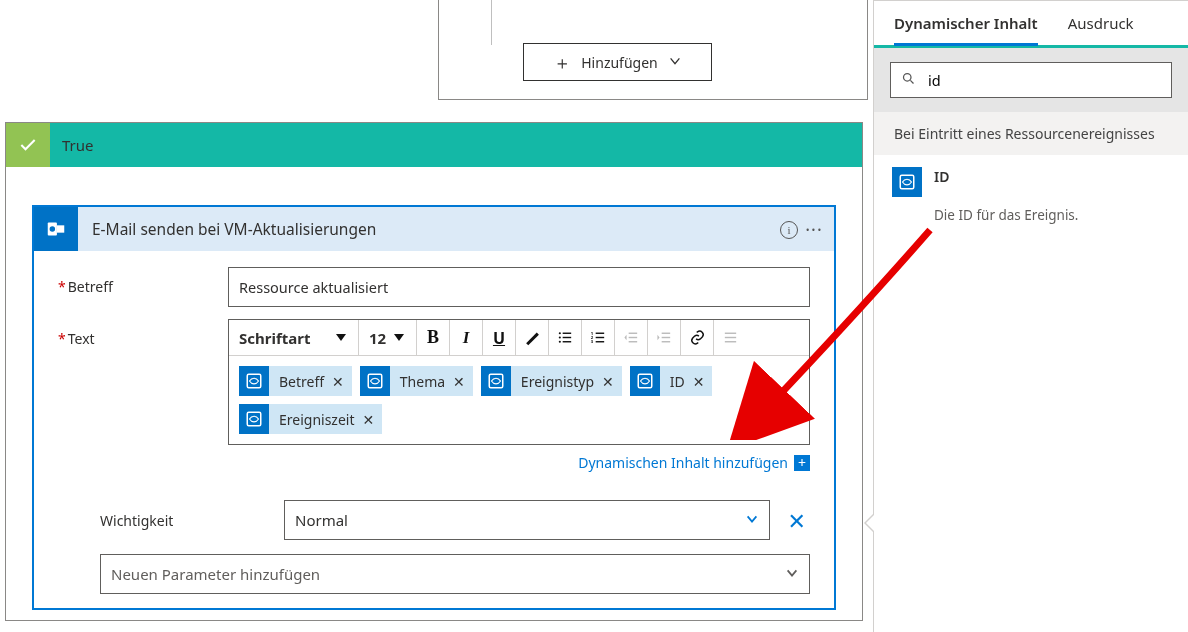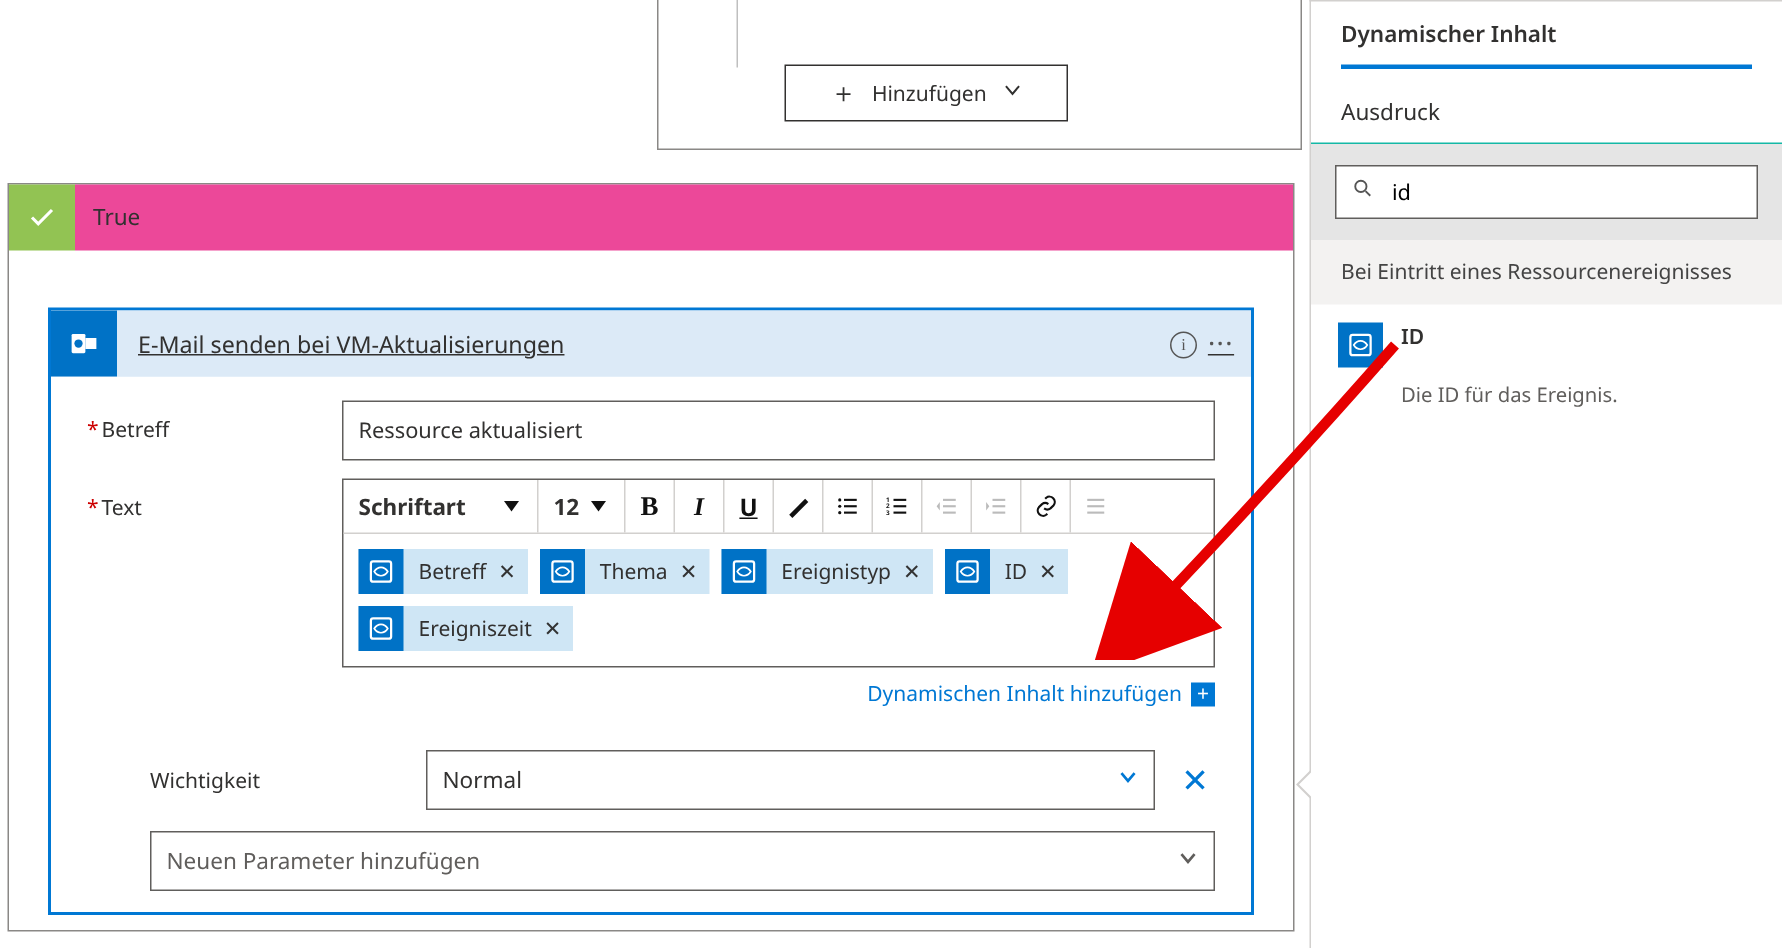--- a/index.html
+++ b/index.html
@@ -57,42 +57,41 @@
     display: flex; align-items: center;
   }
   .branch-check {
     width: 44px; height: 44px;
     background: #92c353;
     display: flex; align-items: center; justify-content: center;
   }
   .branch-check svg { width: 20px; height: 20px; fill: none; stroke: #fff; stroke-width: 2.5; }
   .branch-title {
     flex: 1;
-    background: #ec4899;
+    background: #14b8a6;
     height: 100%;
     display: flex; align-items: center;
     padding: 0 12px;
     font-size: 15px;
   }
   .branch-body {
     padding: 38px 26px 10px;
   }
 
   
   .action-card {
     border: 2px solid #0078d4;
     background: #fff;
   }
   .action-header {
     height: 44px;
     display: flex;
     align-items: center;
     background: #dceaf7;
     border-bottom: 1px solid #dceaf7;
-    text-decoration: underline;
   }
   .action-icon {
     width: 44px; height: 44px;
     background: #0072c6;
     display: flex; align-items: center; justify-content: center;
   }
   .action-icon svg { width: 22px; height: 22px; fill: #fff; }
   .action-title {
     flex: 1;
     padding: 0 14px;
@@ -218,24 +217,23 @@
   
   .flyout {
     position: absolute;
     left: 873px; top: 0;
     width: 315px; height: 632px;
     background: #fff;
     border-left: 1px solid #d2d0ce;
     border-top: 1px solid #d2d0ce;
   }
   .flyout-tabs {
-    display: flex; gap: 20px;
+    display: flex; gap: 30px;
     padding: 12px 20px 0;
-    border-bottom: 1px solid #14b8a6;
-    flex-direction: column;
+    border-bottom: 3px solid #14b8a6;
   }
   .fl-tab {
     padding-bottom: 10px;
     font-size: 15px;
     cursor: pointer;
     color: #323130;
   }
   .fl-tab.active {
     font-weight: 600;
     border-bottom: 3px solid #0078d4;

